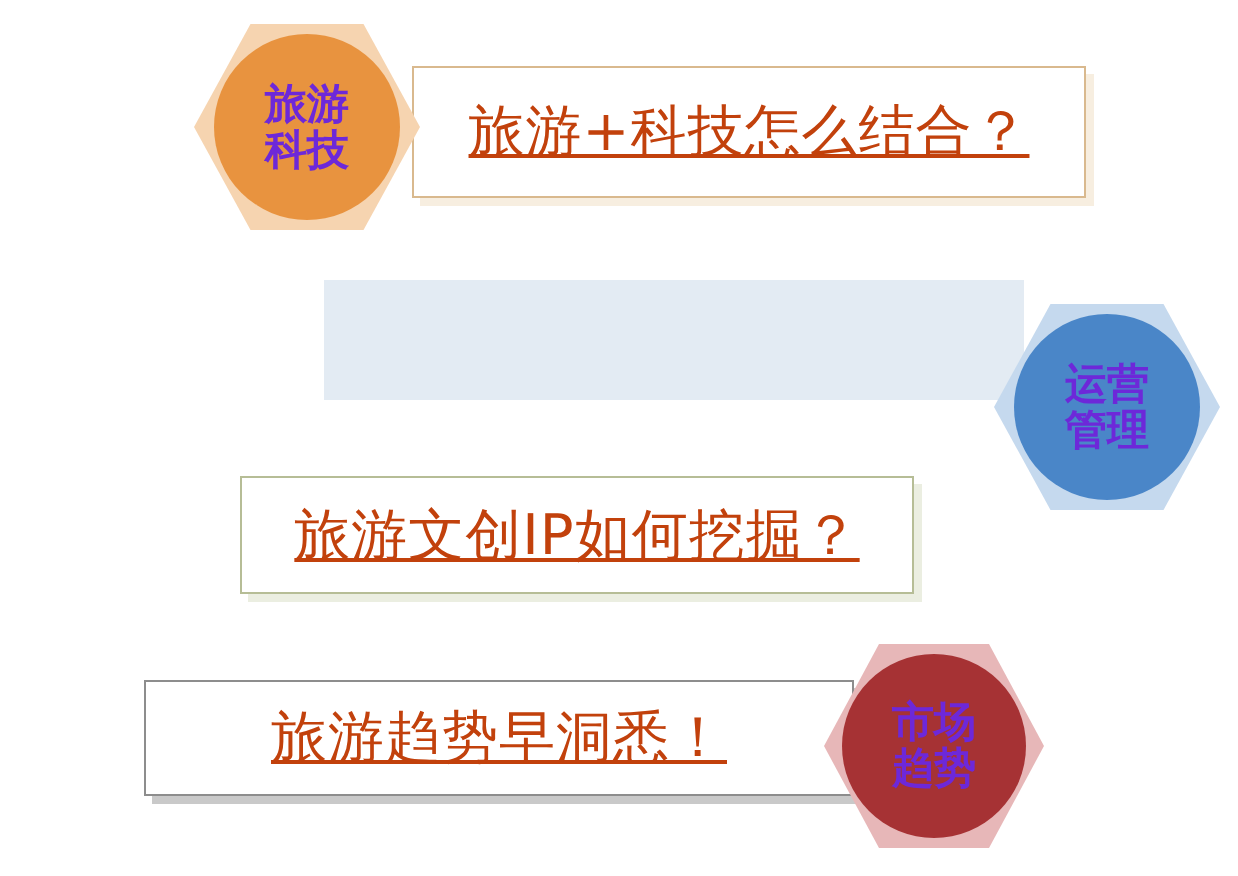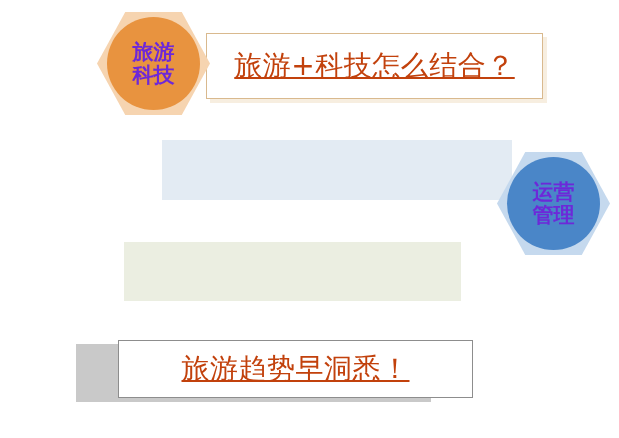--- a/index.html
+++ b/index.html
@@ -102,21 +102,32 @@
   <div class="hex" style="left:497px; top:115px; width:113px; height:103px;margin-top:37px;">
     <div class="hex-outer" style="background:#C5D9EE;"></div>
     <div class="hex-circle" style="left:10px; top:5px; width:93px; height:93px; background:#4A86C8;"></div>
     <div class="hex-label">
       <span>运营</span>
       <span>管理</span>
     </div>
   </div>
 
   <div class="box-shadow-soft" style="left:124px; top:242px; width:337px; height:59px; background:#EBEEE1;"></div>
+  <div class="text-box" style="left:120px; top:238px; width:337px; height:59px; border:1.5px solid #B6BD96;">
+    <div class="label">旅游文创IP如何挖掘？</div>
+  </div>
 
 
   <div class="box-shadow-soft" style="left:76px; top:344px; width:355px; height:58px; background:#C9C9C9;"></div>
-  <div class="text-box" style="left:72px; top:340px; width:355px; height:58px; border:1.5px solid #8D8D8D;margin-left:46px;">
+  <div class="text-box" style="left:72px; top:340px; width:355px; height:58px; border:1.5px solid #8D8D8D;">
     <div class="label">旅游趋势早洞悉！</div>
   </div>
 
+  <div class="hex" style="left:412px; top:322px; width:110px; height:102px;">
+    <div class="hex-outer" style="background:#E7B7B8;"></div>
+    <div class="hex-circle" style="left:9px; top:5px; width:92px; height:92px; background:#A63234;"></div>
+    <div class="hex-label">
+      <span>市场</span>
+      <span>趋势</span>
+    </div>
+  </div>
 
 </div>
 
 </body></html>

